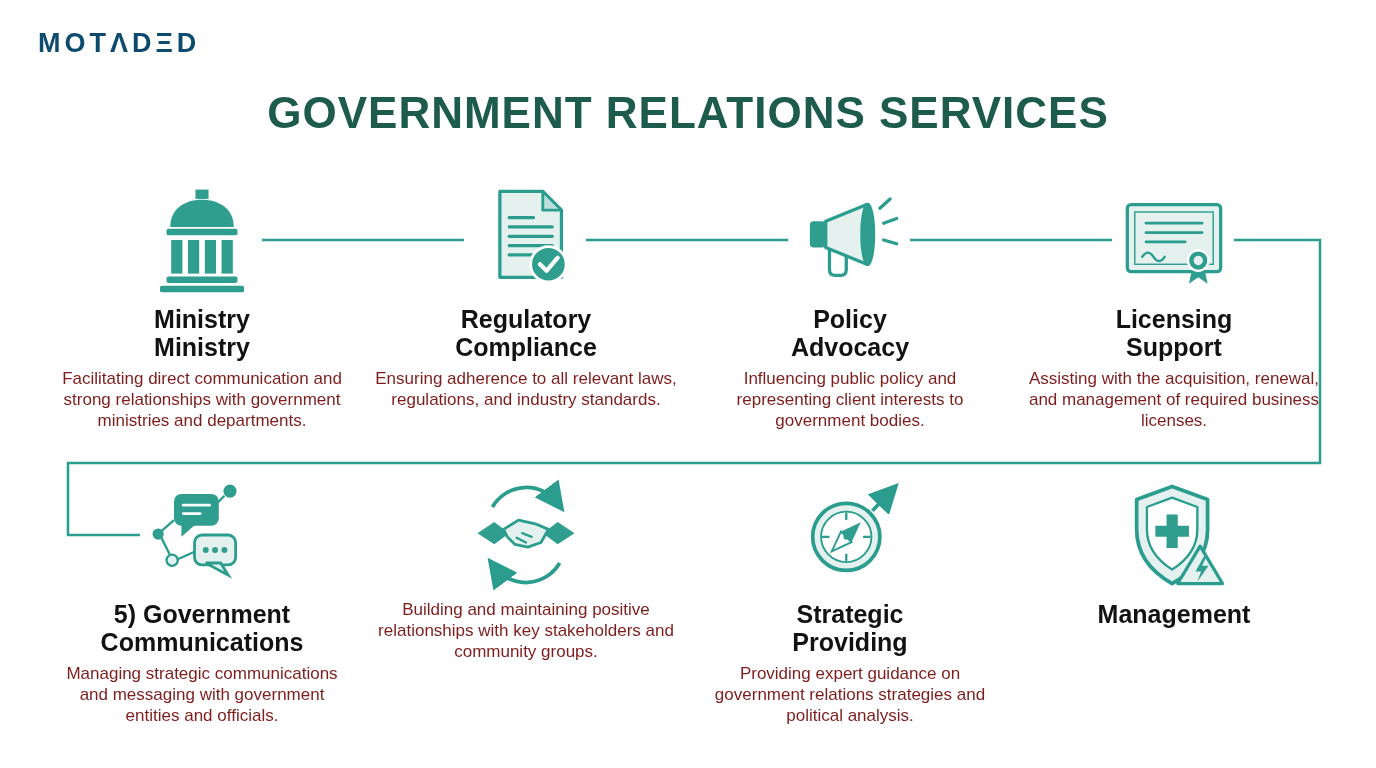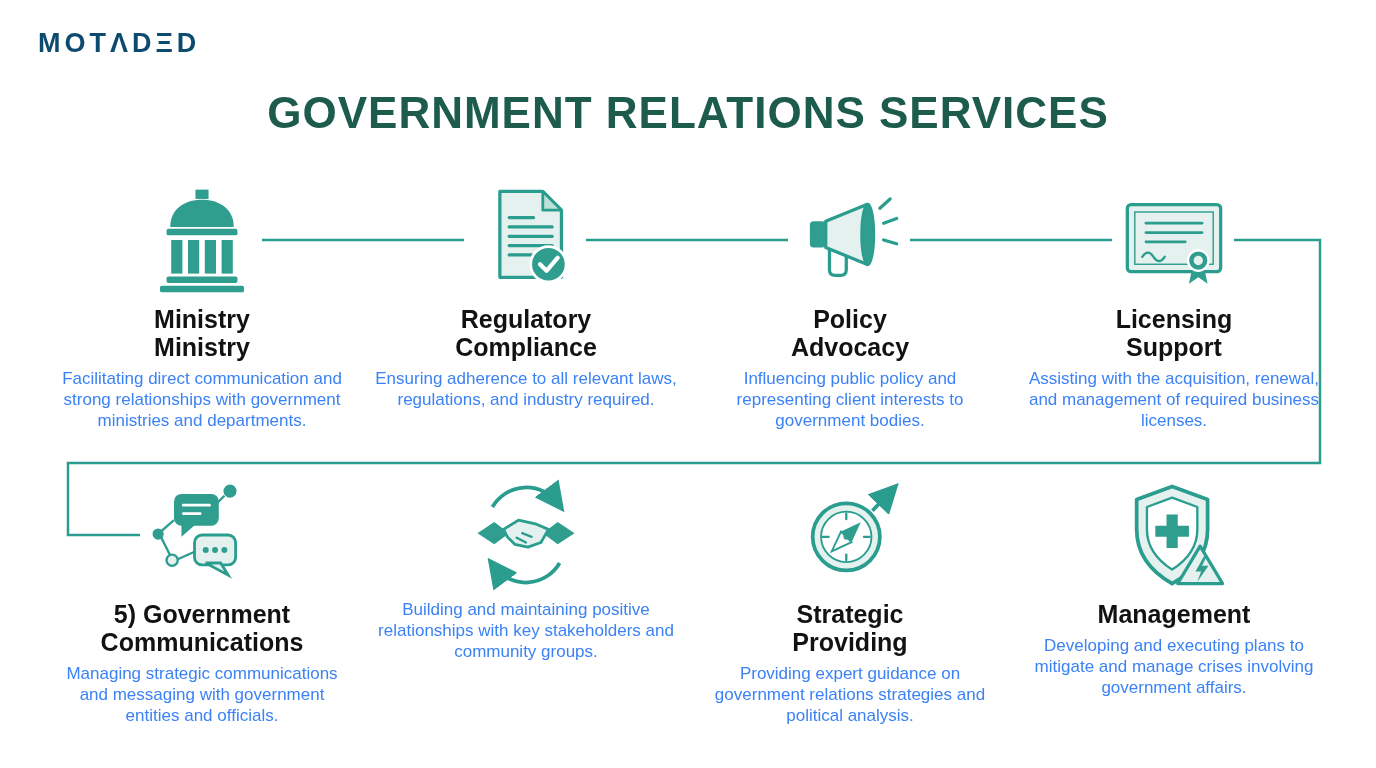--- a/index.html
+++ b/index.html
@@ -33,21 +33,21 @@
   .card { display:flex; flex-direction:column; align-items:center; text-align:center; }
   .icon-wrap { height:114px; display:flex; align-items:center; justify-content:center; }
   .icon-wrap svg { width:112px; height:112px; }
   .card-title {
     margin-top:8px; font-size:25px; line-height:1.12;
     font-weight:bold; color:#121212;
   }
   .card-title span { display:block; }
   .card-desc {
     margin-top:7px; font-size:17px; line-height:1.24;
-    max-width:302px; color:#3b82f6;
+    max-width:302px; color:#7f1d1d;
   }
 </style>
 </head>
 <body>
 
 <svg class="connectors" width="1376" height="768" viewBox="0 0 1376 768">
   <g stroke="#2a9d8f" stroke-width="2.5" fill="none">
     <line x1="262" y1="240" x2="464" y2="240"></line>
     <line x1="586" y1="240" x2="788" y2="240"></line>
     <line x1="910" y1="240" x2="1112" y2="240"></line>
@@ -95,21 +95,21 @@
             <path d="M42 76 H70"></path>
         </g>
         <circle cx="84" cy="86" r="19" fill="#2f9e8f" stroke="#ffffff" stroke-width="3"></circle>
         <path d="M75 86 L82 93 L94 79" stroke="#ffffff" stroke-width="4.5" fill="none" stroke-linecap="round" stroke-linejoin="round"></path>
       </svg>
     </div>
     <h2 class="card-title">
       <span>Regulatory</span>
       <span>Compliance</span>
     </h2>
-    <p class="card-desc">Ensuring adherence to all relevant laws, regulations, and industry required.</p>
+    <p class="card-desc">Ensuring adherence to all relevant laws, regulations, and industry standards.</p>
   </div>
 
   <div class="card">
     <div class="icon-wrap">
       <svg viewBox="0 0 120 120">
         <path d="M38 68 L38 92 Q38 98 44 98 L50 98 Q56 98 56 92 L56 74" fill="none" stroke="#2a9d8f" stroke-width="3.5"></path>
         <path d="M34 40 L78 22 V86 L34 68 Z" fill="#e4f1ee" stroke="#2a9d8f" stroke-width="3.5" stroke-linejoin="round"></path>
         <ellipse cx="79" cy="54" rx="7" ry="33" fill="#2f9e8f" stroke="#2a9d8f" stroke-width="2"></ellipse>
         <rect x="17" y="40" width="17" height="28" rx="4" fill="#2f9e8f"></rect>
         <g stroke="#2a9d8f" stroke-width="3.5" stroke-linecap="round">
@@ -244,16 +244,15 @@
         <path d="M58 8 L96 22 V54 C96 83 79 100 58 112 C37 100 20 83 20 54 V22 Z" fill="#e4f1ee" stroke="#2a9d8f" stroke-width="4" stroke-linejoin="round"></path>
         <path d="M58 20 L85 30 V54 C85 75 72 88 58 97 C44 88 31 75 31 54 V30 Z" fill="#ffffff" stroke="#2a9d8f" stroke-width="2.5" stroke-linejoin="round"></path>
         <path d="M52 38 h12 v12 h12 v12 h-12 v12 h-12 v-12 h-12 v-12 h12 z" fill="#2f9e8f"></path>
         <polygon points="88,72 112,112 64,112" fill="#e4f1ee" stroke="#2a9d8f" stroke-width="3.5" stroke-linejoin="round"></polygon>
         <polygon points="92,83 83,99 89,99 85,110 97,93 90,93 95,83" fill="#2f9e8f"></polygon>
       </svg>
     </div>
     <h2 class="card-title">
       <span>Management</span>
     </h2>
-    <p class="card-desc">Developing and executing plans to mitigate and manage crises involving government affairs.</p>
   </div>
 
 </div>
 
 </body></html>

